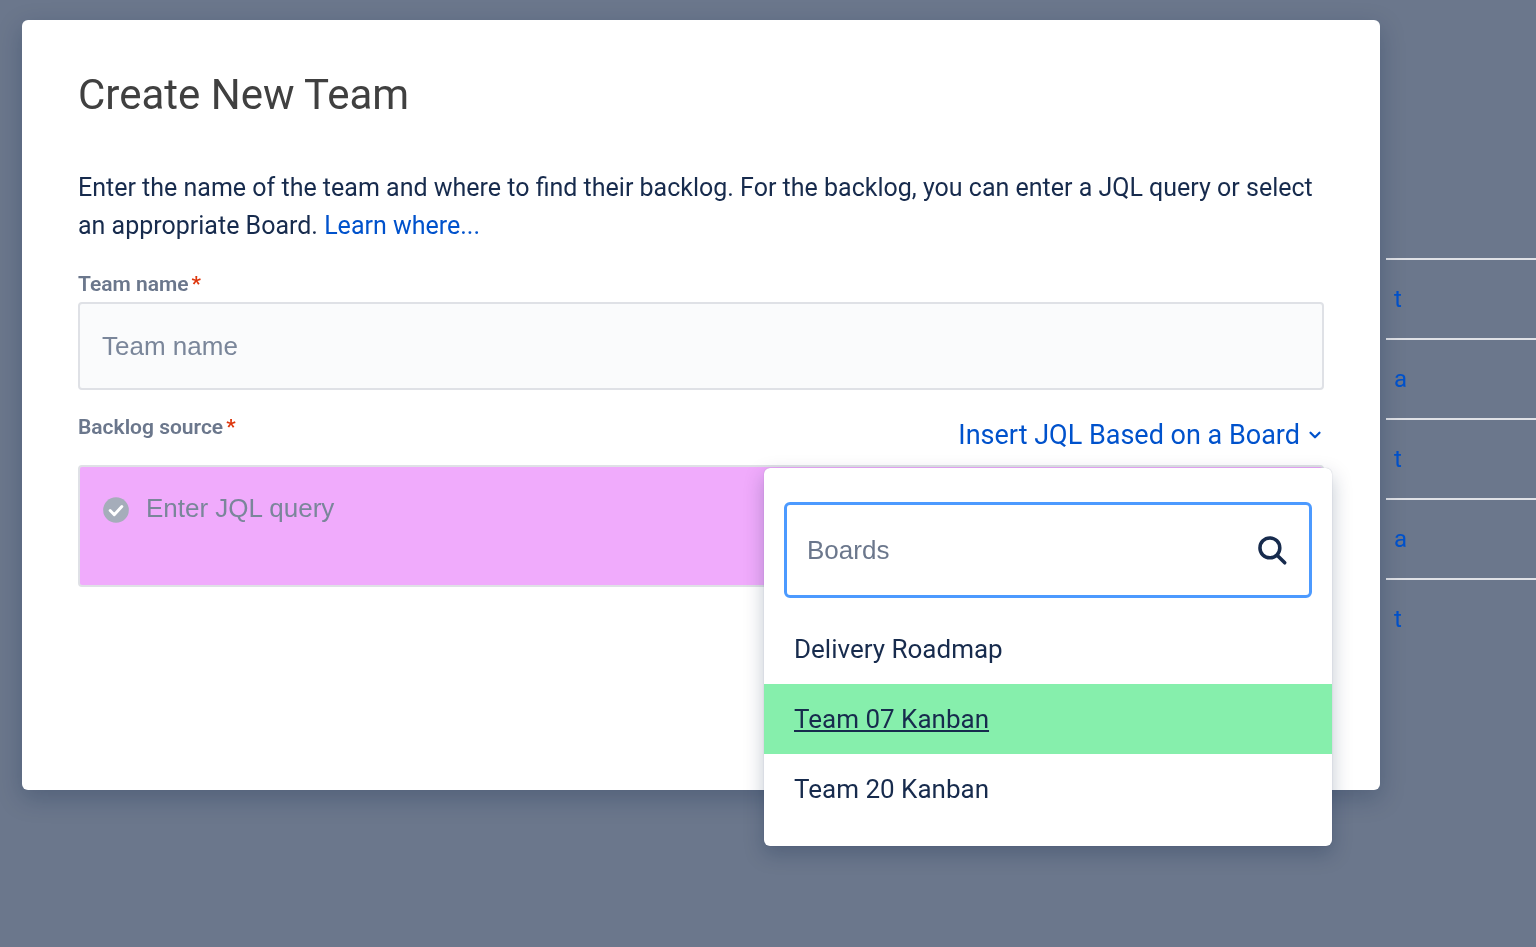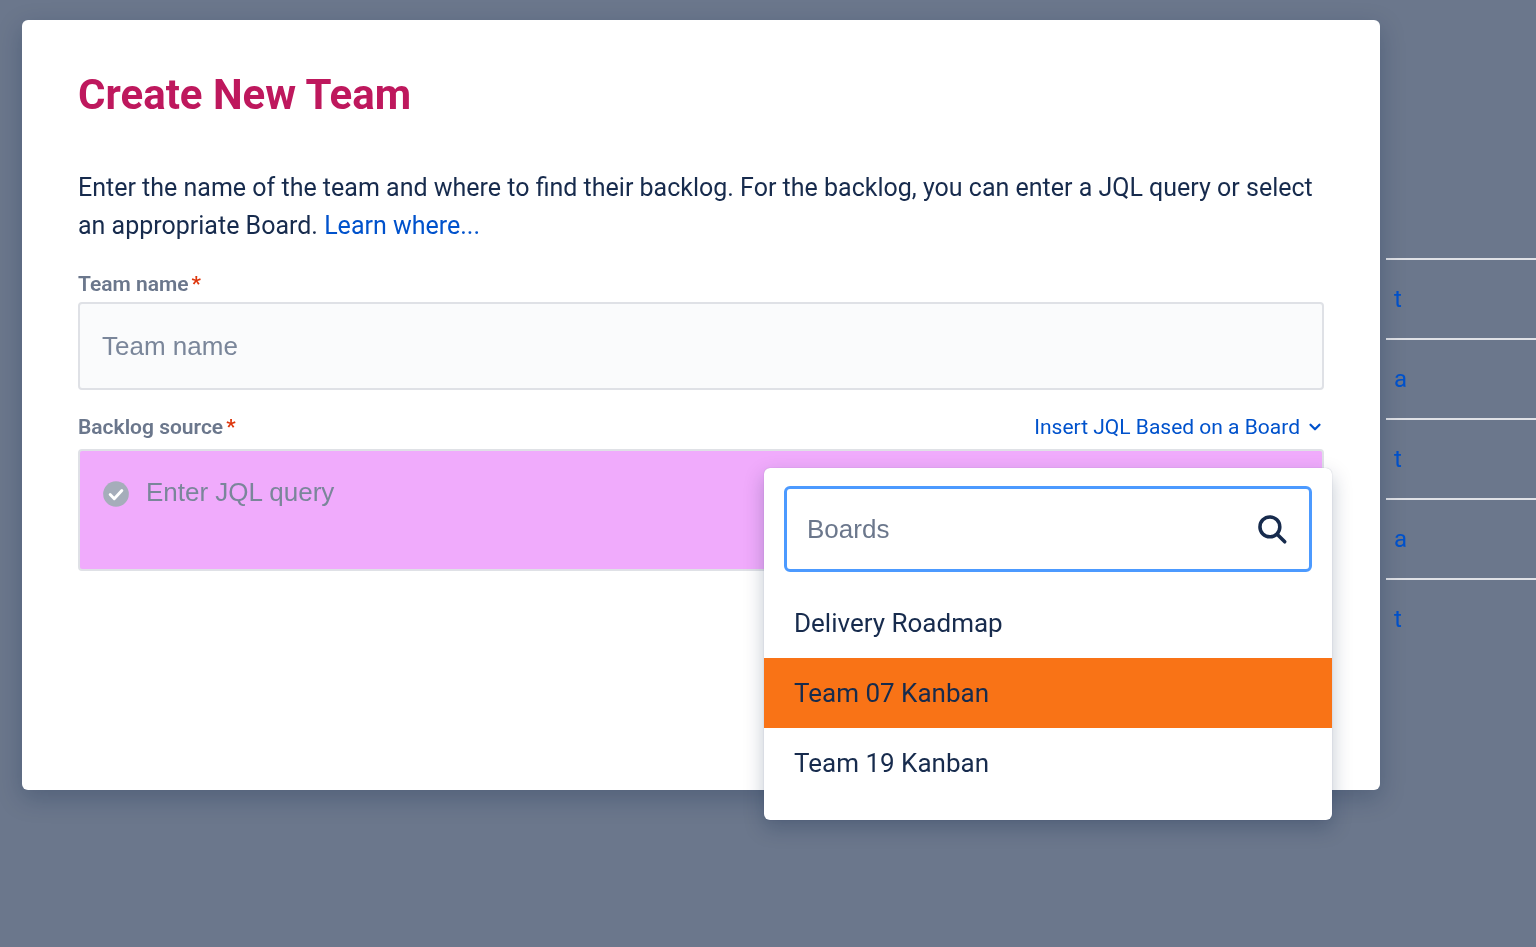--- a/index.html
+++ b/index.html
@@ -29,22 +29,22 @@
       left: 22px;
       width: 1358px;
       height: 770px;
       background: #FFFFFF;
       border-radius: 6px;
       box-shadow: 0 8px 24px rgba(9, 30, 66, 0.25);
       padding: 50px 56px;
     }
     .modal-title {
       font-size: 42px;
-      font-weight: 700;
-      color: #be185d;
+      font-weight: 400;
+      color: #404040;
       margin-bottom: 50px;
     }
     .modal-desc {
       font-size: 25px;
       color: #172B4D;
       line-height: 1.5;
       margin-bottom: 28px;
     }
     .learn-more {
       color: #0052CC;
@@ -72,21 +72,21 @@
     }
     .text-input::placeholder { color: #7A869A; }
     .backlog-label-row {
       display: flex;
       justify-content: space-between;
       align-items: center;
       margin-bottom: 10px;
     }
     .insert-jql {
       color: #0052CC;
-      font-size: 21px;
+      font-size: 27px;
       cursor: pointer;
       display: flex;
       align-items: center;
       gap: 6px;
     }
     .chevron-down {
       width: 18px;
       height: 18px;
     }
     .jql-box {
@@ -120,22 +120,22 @@
       position: absolute;
       top: 468px;
       left: 764px;
       width: 568px;
       background: #FFFFFF;
       border-radius: 6px;
       box-shadow: 0 8px 20px rgba(9, 30, 66, 0.25), 0 0 1px rgba(9, 30, 66, 0.3);
       padding: 18px 0 0 0;
     }
     .dropdown-search {
-      margin: 0 20px 16px 20px;
-      height: 86px;
+      margin: 16px 20px 16px 20px;
+      height: 96px;
       border: 3px solid #4C9AFF;
       border-radius: 6px;
       display: flex;
       align-items: center;
       padding: 0 20px;
       justify-content: space-between;
     }
     .dropdown-search input {
       border: none;
       outline: none;
@@ -145,21 +145,21 @@
     }
     .dropdown-search input::placeholder { color: #6B778C; }
     .search-icon { width: 34px; height: 34px; }
     .dropdown-list { padding-bottom: 22px; }
     .dropdown-item {
       padding: 20px 30px;
       font-size: 26px;
       color: #172B4D;
       cursor: pointer;
     }
-    .dropdown-item.hovered { background: #f97316; }
+    .dropdown-item.hovered { background: #86efac; text-decoration: underline; }
   </style>
 </head>
 <body>
 
 <div class="bg-row" style="top:258px">t</div>
 <div class="bg-row" style="top:338px">a</div>
 <div class="bg-row" style="top:418px">t</div>
 <div class="bg-row" style="top:498px">a</div>
 <div class="bg-row" style="top:578px">t</div>
 
@@ -169,21 +169,21 @@
   <p class="modal-desc">
     <span>Enter the name of the team and where to find their backlog. For the backlog, you can enter a JQL query or select an appropriate Board. </span><a class="learn-more">Learn where...</a>
   </p>
 
   <label class="field-label">
     <span>Team name</span><span class="req">*</span>
   </label>
   <input type="text" class="text-input" placeholder="Team name" style="">
 
   <div class="backlog-label-row">
-    <label class="field-label" style="margin-bottom:0">
+    <label class="field-label" style="margin-bottom:16px">
       <span>Backlog source</span><span class="req">*</span>
     </label>
     <div class="insert-jql">
       <span>Insert JQL Based on a Board</span>
       <svg class="chevron-down" viewBox="0 0 24 24" fill="none" stroke="#0052CC" stroke-width="3" stroke-linecap="round" stroke-linejoin="round">
           <polyline points="6 9 12 15 18 9"></polyline>
         </svg>
     </div>
   </div>
 
@@ -200,15 +200,15 @@
   <div class="dropdown-search">
     <input type="text" placeholder="Boards" style="">
     <svg class="search-icon" viewBox="0 0 24 24" fill="none" stroke="#172B4D" stroke-width="2.5" stroke-linecap="round">
       <circle cx="10.5" cy="10.5" r="7"></circle>
       <line x1="21" y1="21" x2="15.8" y2="15.8"></line>
     </svg>
   </div>
   <div class="dropdown-list">
     <div class="dropdown-item">Delivery Roadmap</div>
     <div class="dropdown-item hovered">Team 07 Kanban</div>
-    <div class="dropdown-item">Team 19 Kanban</div>
+    <div class="dropdown-item">Team 20 Kanban</div>
   </div>
 </div>
 
 </body></html>

